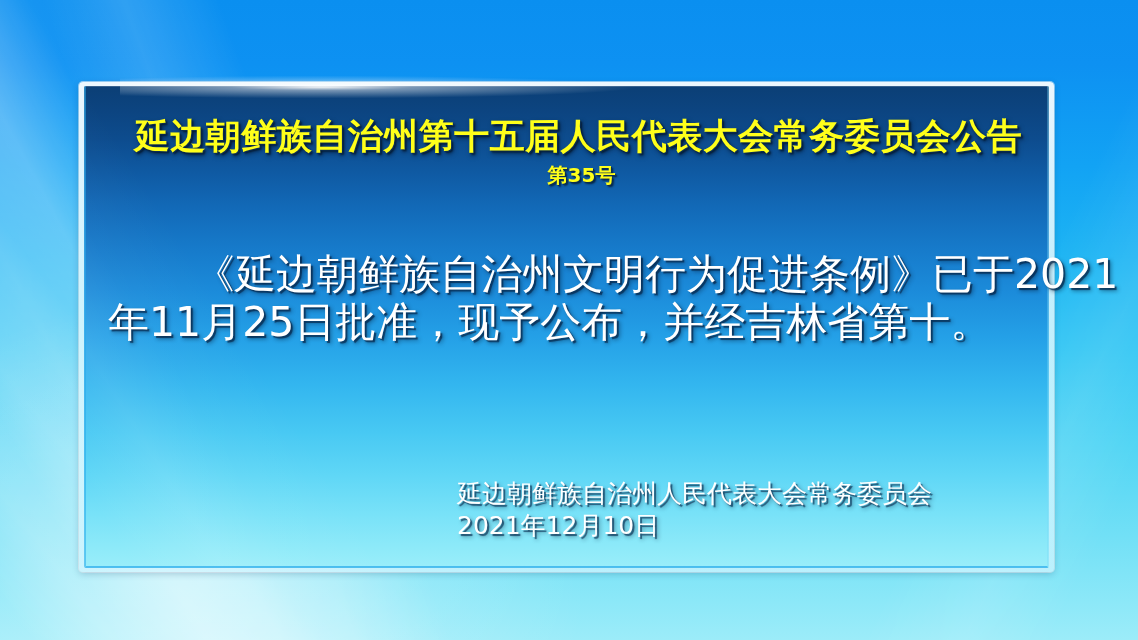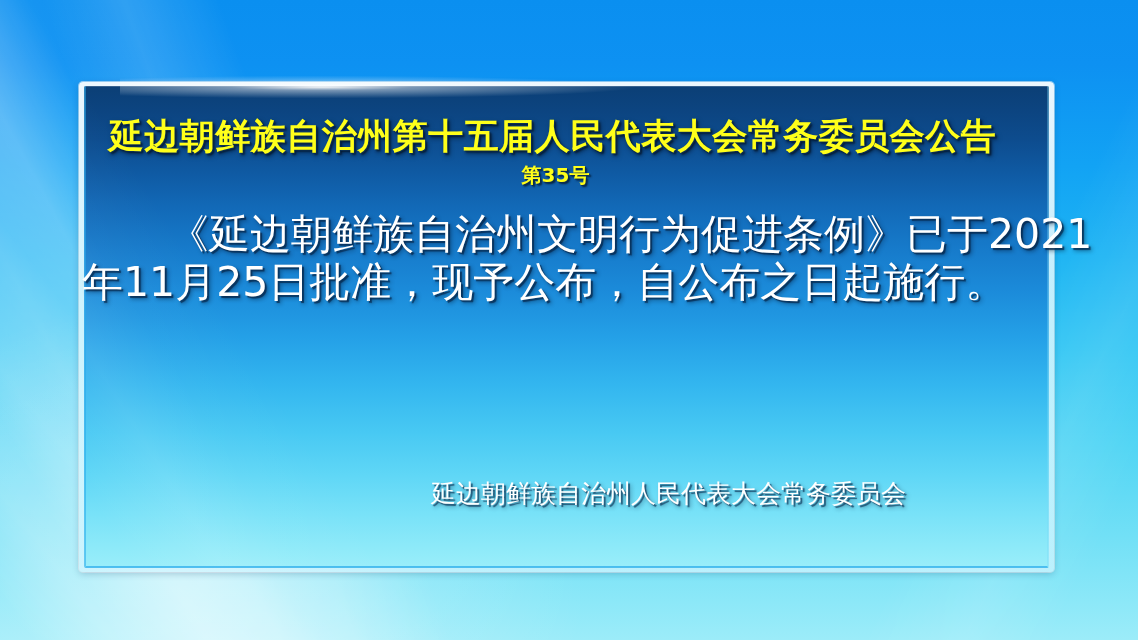--- a/index.html
+++ b/index.html
@@ -175,21 +175,21 @@
     border-radius: 2px;
     pointer-events: none;
     border-left: 2px solid rgba(40,170,235,0.55);
     border-bottom: 2px solid rgba(40,170,235,0.70);
     border-right: 2px solid rgba(120,215,245,0.35);
   }
 
   
   .content {
     position: absolute;
-    left: 70px;
+    left: 96px;
     top: 86px;
     width: 965px;
     height: 473px;
     padding: 0;
   }
 
   .doc-title {
     position: absolute;
     left: 0;
     top: 27px;
@@ -229,21 +229,21 @@
     color: #ffffff;
     font-size: 41px;
     font-weight: normal;
     line-height: 48px;
     letter-spacing: 0px;
     text-shadow:
       2px 2px 1px rgba(5,35,70,0.75),
       3px 3px 4px rgba(0,20,45,0.45);
   }
   .body-line { white-space: nowrap; }
-  .body-line.indent { padding-left: 86px; }
+  .body-line.indent { padding-left: 86px; margin-top: 40px; }
 
   .sign-block {
     position: absolute;
     right: 44px;
     top: 392px;
     width: 560px;
     text-align: left;
     color: #ffffff;
     font-size: 25px;
     line-height: 32px;
@@ -269,21 +269,22 @@
   <div class="bg-streak"></div>
 
   <div class="content">
 
     <div class="doc-title">延边朝鲜族自治州第十五届人民代表大会常务委员会公告</div>
 
     <div class="doc-number">第35号</div>
 
     <div class="body-block">
       <div class="body-line indent">《延边朝鲜族自治州文明行为促进条例》已于2021</div>
-      <div class="body-line">年11月25日批准，现予公布，自公布之日起施行。</div>
+      <div class="body-line">年11月25日批准，现予公布，并经吉林省第十。</div>
     </div>
 
     <div class="sign-block">
       <div class="sign-line">延边朝鲜族自治州人民代表大会常务委员会</div>
+      <div class="sign-line">2021年12月10日</div>
     </div>
 
   </div>
 </div>
 
 </body></html>

